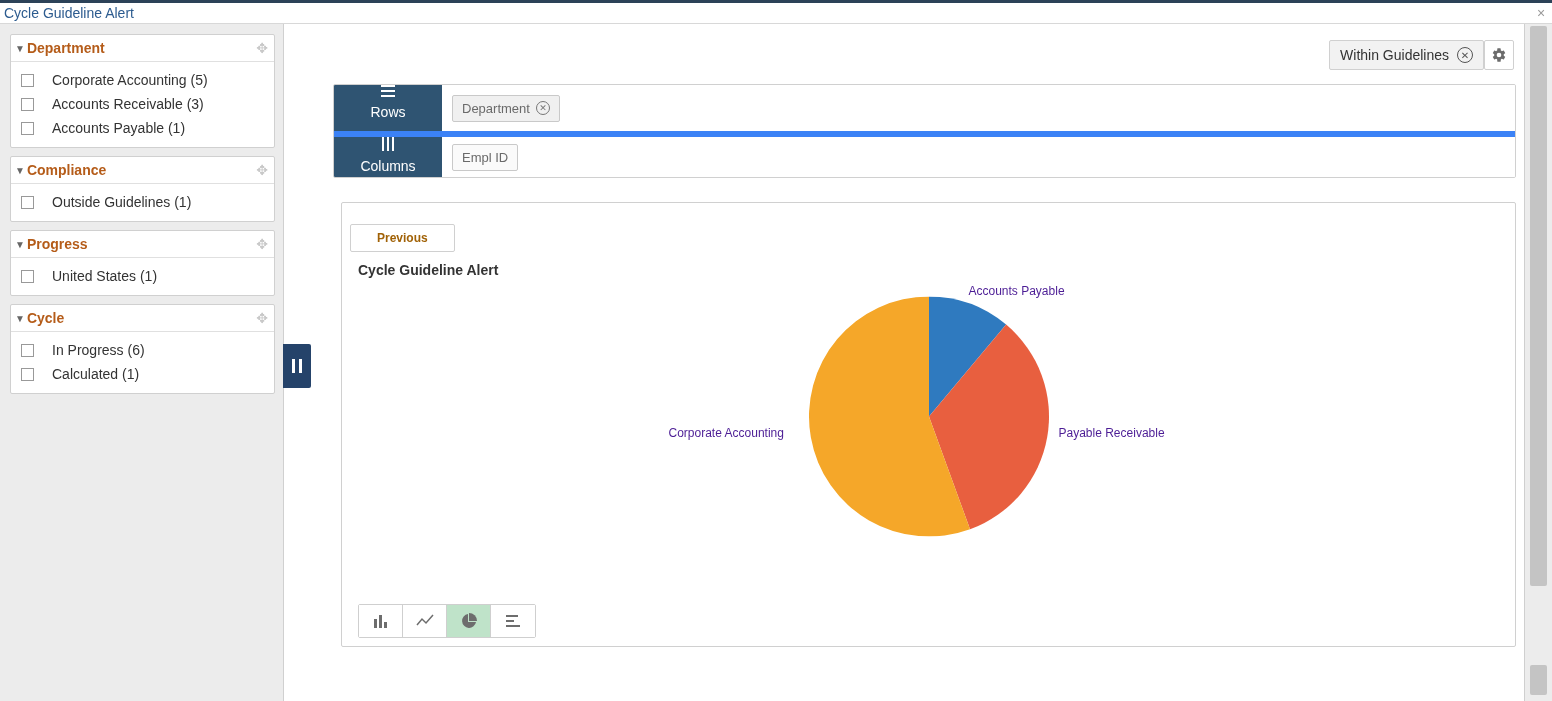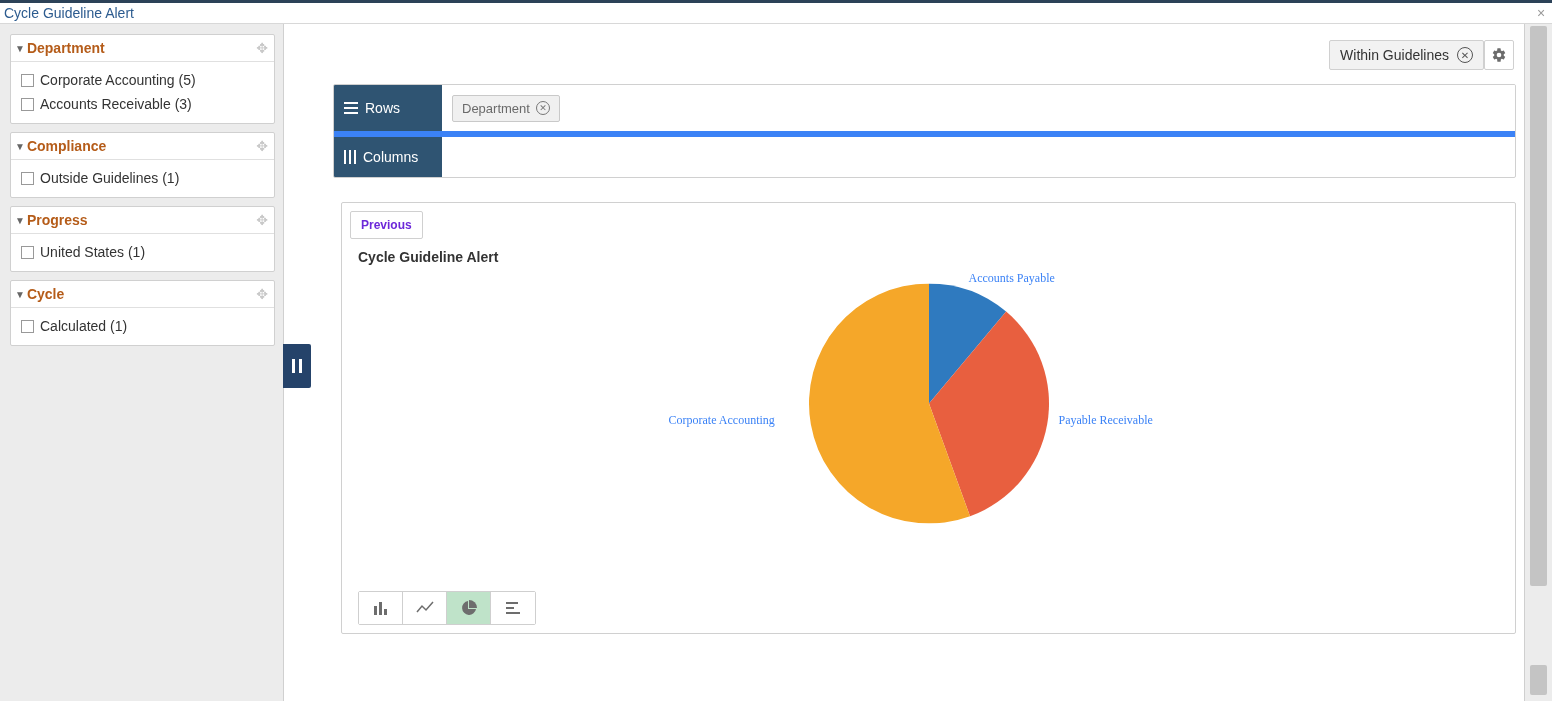--- a/index.html
+++ b/index.html
@@ -13,21 +13,21 @@
 
   
   .sidebar { width: 284px; padding: 10px 8px 10px 10px; background: #ececec; border-right: 1px solid #d0d0d0; overflow-y: auto; }
   .facet-panel { background: #fff; border: 1px solid #d0d0d0; border-radius: 2px; margin-bottom: 8px; }
   .facet-header { display: flex; align-items: center; justify-content: space-between; padding: 5px 6px 5px 4px; border-bottom: 1px solid #e0e0e0; }
   .facet-title-wrap { display: flex; align-items: center; gap: 2px; }
   .facet-caret { color: #666; font-size: 10px; }
   .facet-title { color: #b55c19; font-weight: bold; font-size: 14px; }
   .facet-move { color: #c8c8c8; font-size: 14px; cursor: move; }
   .facet-items { padding: 6px 8px 7px 8px; }
-  .facet-item { display: flex; align-items: center; gap: 6px; padding: 4px 2px; font-size: 14px; color: #333; }
+  .facet-item { display: flex; align-items: center; gap: 18px; padding: 4px 2px; font-size: 14px; color: #333; }
   .facet-checkbox { width: 13px; height: 13px; appearance: none; border: 1px solid #999; background:#fff; position:relative; }
   .facet-checkbox:checked::after { content:"✔"; position:absolute; left:0; top:-2px; font-size:11px; color:#333; }
 
   
   .collapse-handle { width: 28px; height: 44px; background: #25436a; color: #fff; display: flex; align-items: center; justify-content: center; align-self: flex-start; margin-top: 320px; margin-left: -1px; border-radius: 0 2px 2px 0; cursor: pointer; }
   .collapse-handle svg { display:block; }
 
   
   .main { flex: 1; position: relative; background: #fff; }
   .main-inner { position: absolute; left: 0; right: 30px; top: 0; bottom: 0; padding: 8px 6px 0 6px; }
@@ -38,34 +38,34 @@
   
   .chip-row { display:flex; align-items:center; justify-content:flex-end; height:46px; padding:0 2px 0 2px; }
   .chip { display:inline-flex; align-items:center; gap:8px; background:#f2f2f2; border:1px solid #d0d0d0; border-radius:2px; padding:6px 10px; font-size:14px; color:#333; }
   .chip .chip-x { width:16px; height:16px; border:1.5px solid #555; border-radius:50%; display:inline-flex; align-items:center; justify-content:center; font-size:10px; color:#555; cursor:pointer; }
   .gear-btn { width:30px; height:30px; background:#fff; border:1px solid #d0d0d0; border-radius:2px; display:flex; align-items:center; justify-content:center; color:#6b6b6b; cursor:pointer; }
 
   
   .rc-block { border:1px solid #d0d0d0; border-radius:2px; overflow:hidden; margin-top:6px; margin-left:16px; }
   .rc-row { display:flex; align-items:stretch; min-height:46px; border-top:6px solid #3b82f6; }
   .rc-row:first-child { border-top:none; }
-  .rc-label { width:108px; background:#2f5472; color:#fff; display:flex; align-items:center; gap:7px; padding:0 10px; font-size:14px; }
+  .rc-label { width:108px; background:#2f5472; color:#fff; display:flex; align-items:center; gap:7px; padding:0 10px; font-size:14px;flex-direction:column; }
   .rc-content { flex:1; display:flex; align-items:center; gap:8px; padding:0 10px; background:#fff; }
   .pill { display:inline-flex; align-items:center; gap:6px; background:#f0f0f0; border:1px solid #c9c9c9; border-radius:2px; padding:5px 9px; font-size:13px; color:#6a6a6a; }
   .pill .pill-x { width:14px; height:14px; border:1.3px solid #777; border-radius:50%; display:inline-flex; align-items:center; justify-content:center; font-size:9px; color:#777; cursor:pointer; }
   .pill.light { background:#fafafa; }
 
   
   .chart-card { margin:24px 0 0 24px; border:1px solid #d0d0d0; border-radius:2px; padding:0 8px 8px 8px; }
-  .prev-btn { display:inline-block; background:#fff; border:1px solid #d0d0d0; border-radius:2px; padding:6px 10px; font-weight:bold; font-size:12px; color:#6d28d9; margin:8px 0 4px 0; cursor:pointer; }
+  .prev-btn { display:inline-block; background:#fff; border:1px solid #d0d0d0; border-radius:2px; padding:6px 26px; font-weight:bold; font-size:12px; color:#a16207; margin:21px 0 4px 0; cursor:pointer; }
   .chart-title { font-weight:bold; font-size:14px; color:#333; margin:6px 4px 10px 8px; }
 
   .chart-area { position:relative; width:100%; height:300px; }
   .pie-wrap { position:absolute; left:50%; top:130px; transform:translate(-50%,-50%); }
-  .pie-label { position:absolute; font-size:12px; color:#3b82f6; white-space:nowrap;font-family:Liberation Serif, serif; }
+  .pie-label { position:absolute; font-size:12px; color:#4c1d95; white-space:nowrap; }
 
   .toolbar2 { display:flex; margin:16px 0 0 8px; border:1px solid #cfcfcf; border-radius:2px; width:max-content; }
   .tb2-btn { width:44px; height:32px; display:flex; align-items:center; justify-content:center; border-right:1px solid #cfcfcf; background:#fff; color:#6d6d6d; cursor:pointer; }
   .tb2-btn:last-child { border-right:none; }
   .tb2-btn.active { background:#bfe3c9; }
 
 </style>
 </head>
 <body>
 
@@ -87,20 +87,24 @@
         </div>
         <div class="facet-items">
           <label class="facet-item">
             <input type="checkbox" class="facet-checkbox" style="">
             <span>Corporate Accounting (5)</span>
           </label>
           <label class="facet-item">
             <input type="checkbox" class="facet-checkbox" style="">
             <span>Accounts Receivable (3)</span>
           </label>
+          <label class="facet-item">
+            <input type="checkbox" class="facet-checkbox" style="">
+            <span>Accounts Payable (1)</span>
+          </label>
         </div>
       </div>
       <div class="facet-panel">
         <div class="facet-header">
           <div class="facet-title-wrap">
             <span class="facet-caret">▼</span>
             <span class="facet-title">Compliance</span>
           </div>
           <span class="facet-move">✥</span>
         </div>
@@ -128,20 +132,24 @@
       </div>
       <div class="facet-panel">
         <div class="facet-header">
           <div class="facet-title-wrap">
             <span class="facet-caret">▼</span>
             <span class="facet-title">Cycle</span>
           </div>
           <span class="facet-move">✥</span>
         </div>
         <div class="facet-items">
+          <label class="facet-item">
+            <input type="checkbox" class="facet-checkbox" style="">
+            <span>In Progress (6)</span>
+          </label>
           <label class="facet-item">
             <input type="checkbox" class="facet-checkbox" style="">
             <span>Calculated (1)</span>
           </label>
         </div>
       </div>
     </div>
 
   <div class="collapse-handle">
     <svg width="14" height="16" viewBox="0 0 14 16">
@@ -184,20 +192,25 @@
         </div>
         <div class="rc-row">
           <div class="rc-label">
             <svg width="12" height="14" viewBox="0 0 12 14" fill="#fff">
                 <rect x="0" y="0" width="2" height="14"></rect>
                 <rect x="5" y="0" width="2" height="14"></rect>
                 <rect x="10" y="0" width="2" height="14"></rect>
               </svg>
             <span>Columns</span>
           </div>
+          <div class="rc-content" id="cols-pills">
+              <div class="pill light">
+                <span>Empl ID</span>
+              </div>
+            </div>
         </div>
       </div>
 
       <div class="chart-card">
         <div class="prev-btn">Previous</div>
         <div class="chart-title">Cycle Guideline Alert</div>
 
         <div class="chart-area">
           <div class="pie-wrap" id="pie-wrap"><svg width="240" height="240" viewBox="0 0 240 240">
                 <path d="M 120 120 L 120.00000000000001 0 A 120 120 0 0 1 197.13451316238474 28.074666825722645 Z" fill="#2f7abf"></path>

